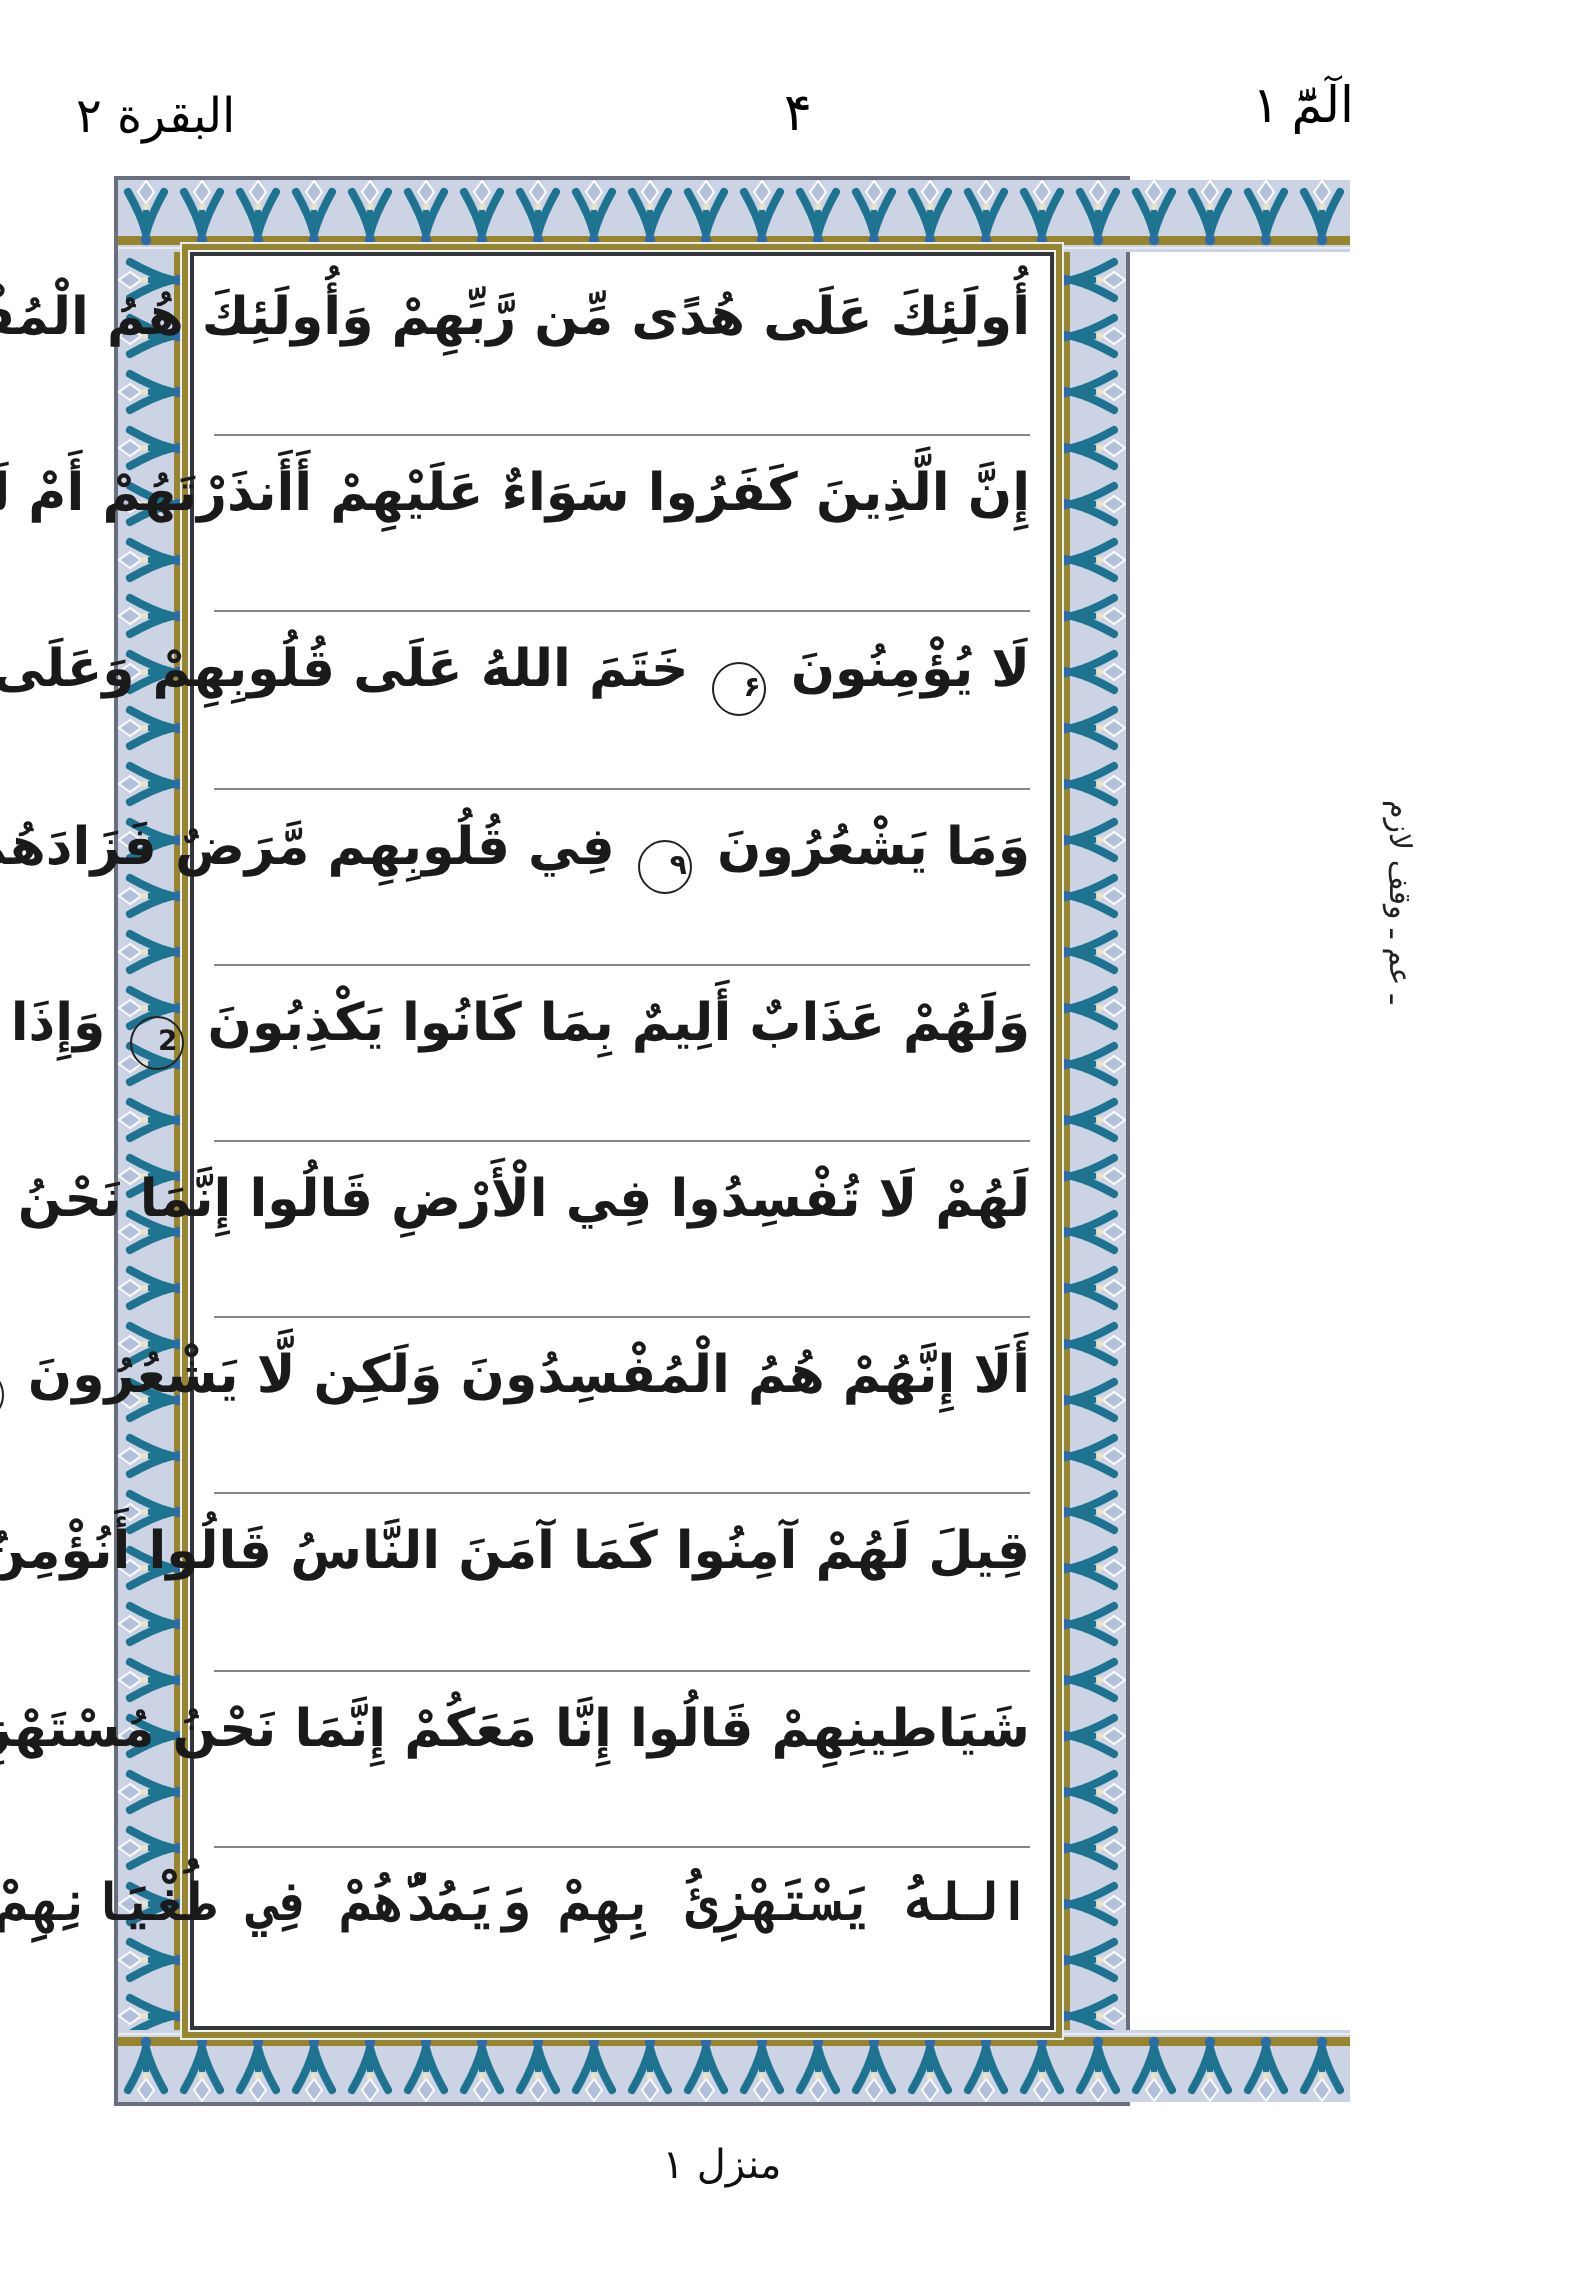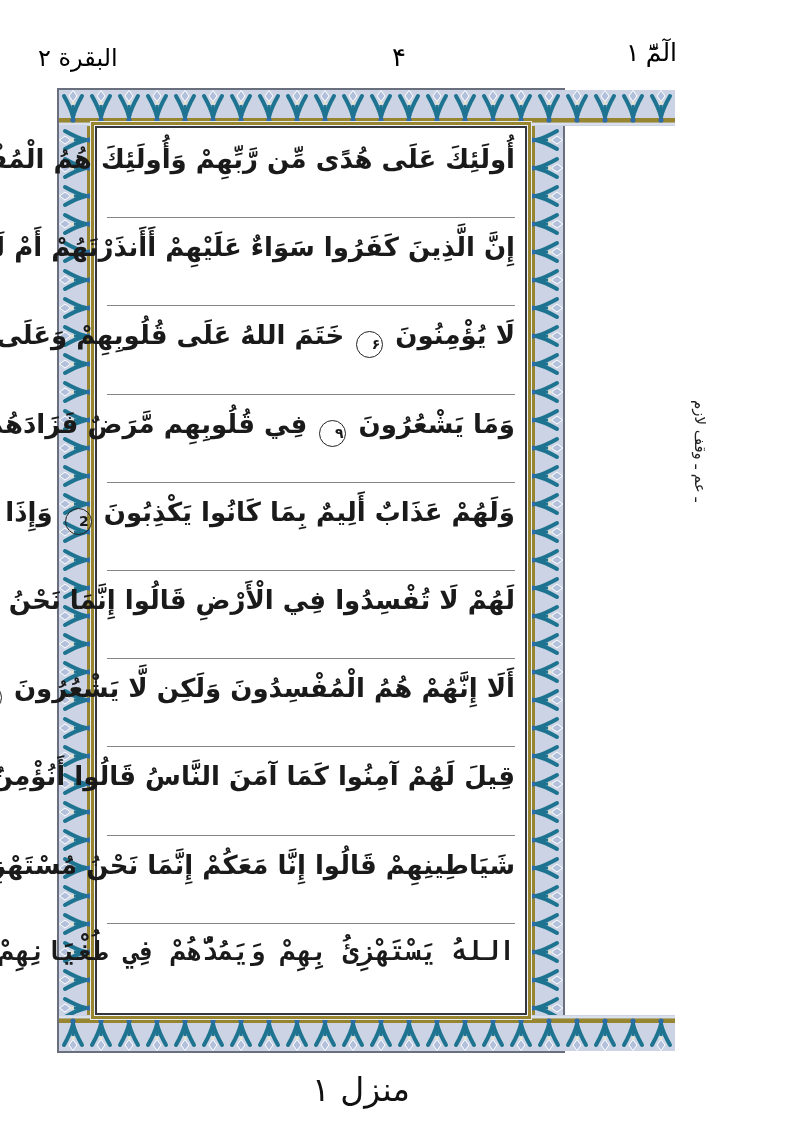--- a/index.html
+++ b/index.html
@@ -41,21 +41,21 @@
     font-size:14px;font-weight:bold;line-height:24px;text-align:center;
     vertical-align:-5px;margin:0 3px;padding:0 2px;white-space:nowrap;
   }
   .margin-note{
     position:absolute;left:691px;top:292px;height:210px;
     writing-mode:vertical-rl;font-size:15px;color:#222;letter-spacing:3px;
     direction:rtl;
   }
   .footer{
     position:absolute;top:1070px;left:0;right:76px;text-align:center;
-    font-size:33px;color:#111;
+    font-size:20px;color:#111;
   }
 </style>
 </head>
 <body>
 
 <div class="page">
 
   <div class="hdr hdr-left" dir="rtl">البقرة ۲</div>
   <div class="hdr hdr-center">۴</div>
   <div class="hdr hdr-right" dir="rtl">الٓمّٓ ١</div>

